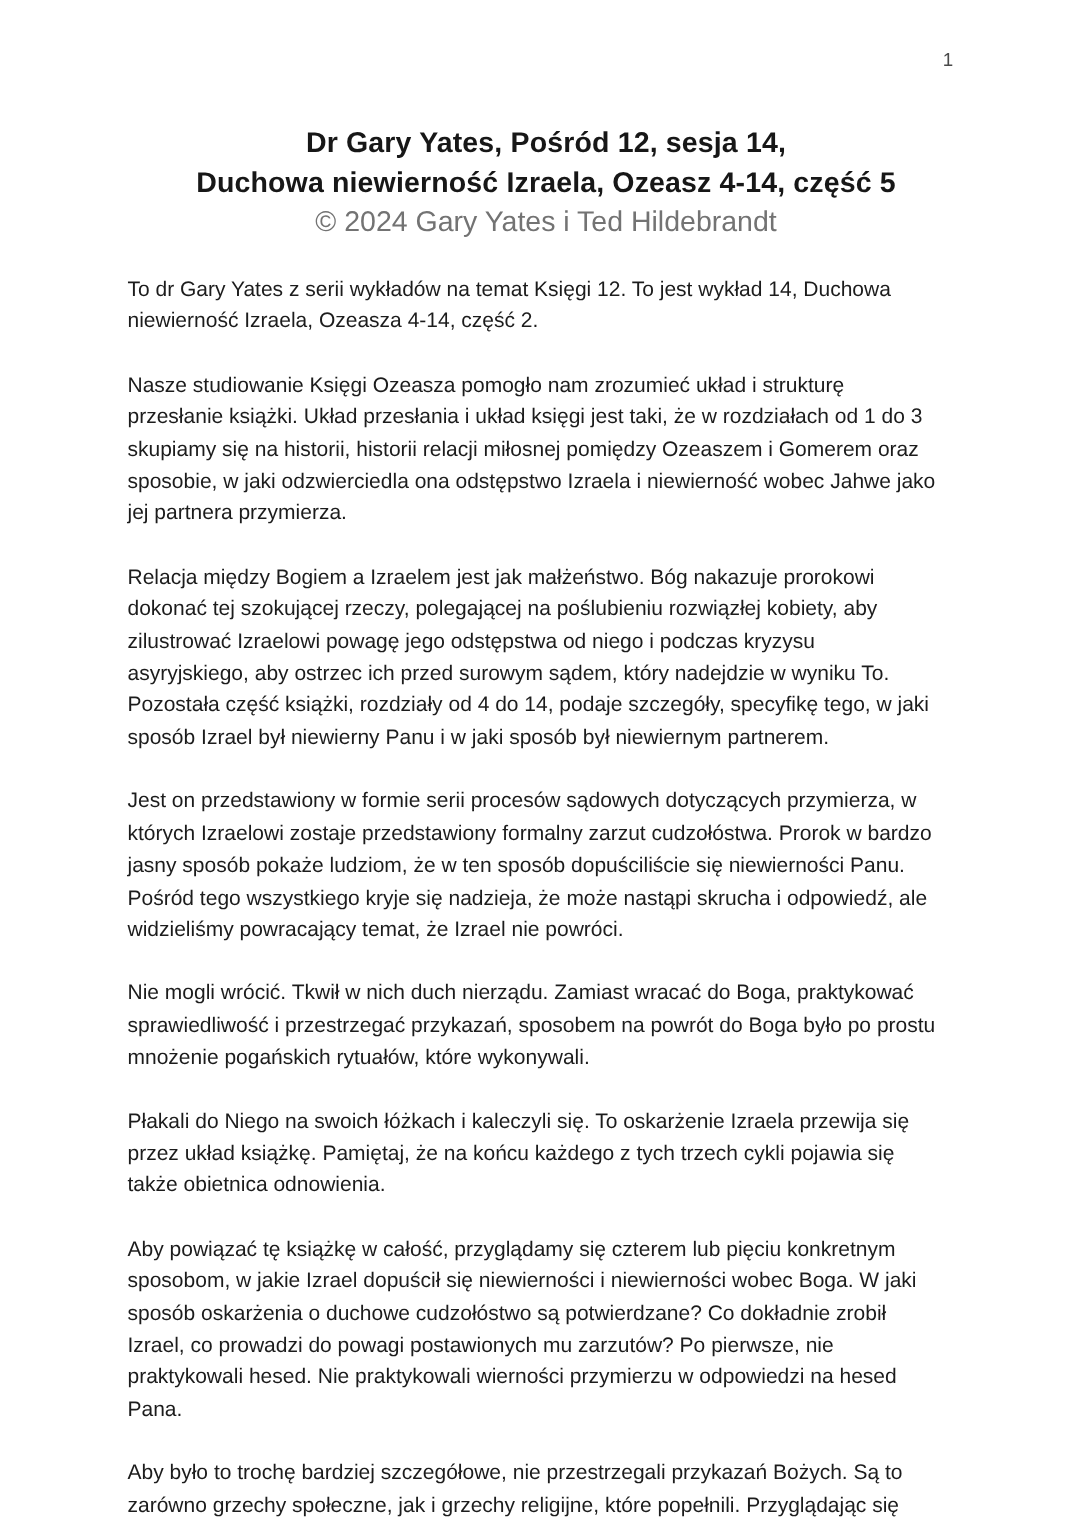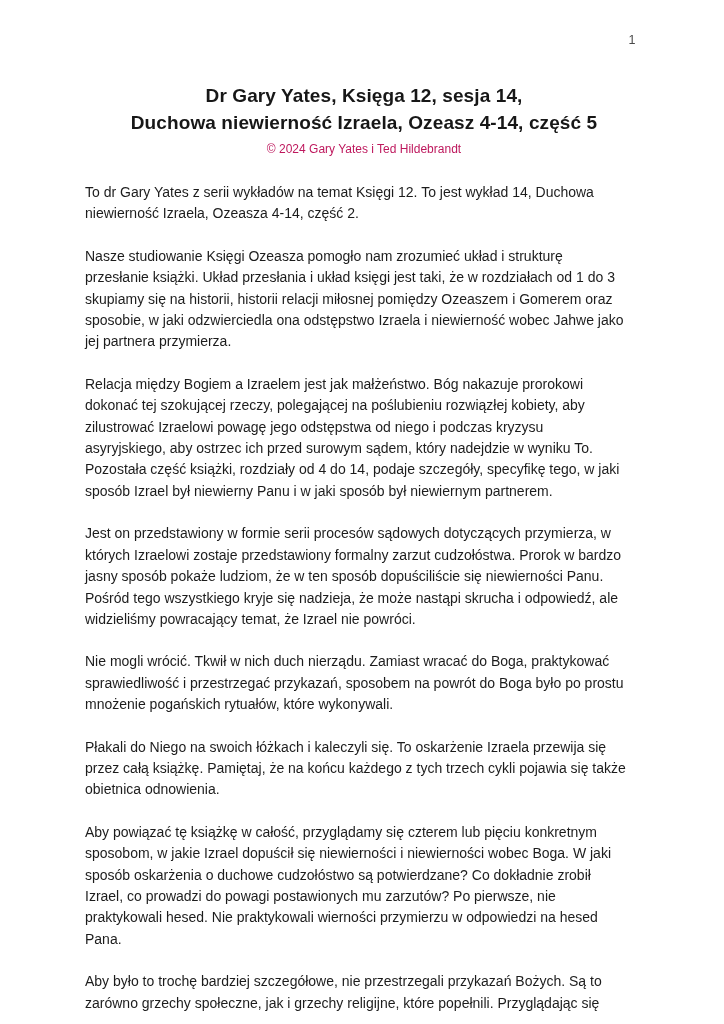--- a/index.html
+++ b/index.html
@@ -35,24 +35,24 @@
     text-align: center;
   }
   .title-line {
     font-weight: bold;
     font-size: 19px;
     line-height: 27px;
     color: #171717;
     letter-spacing: 0.1px;
   }
   .copyright-line {
-    font-size: 12px;
+    font-size: 19px;
     line-height: 20px;
     margin-top: 3px;
-    color: #be185d;
+    color: #737373;
   }
   .paragraphs {
     margin-top: 23px;
   }
   .paragraphs p {
     margin: 0 16px 21px 0;
     font-size: 14px;
     line-height: 21.4px;
     text-align: left;
     color: #1c1c1c;
@@ -61,31 +61,31 @@
 </head>
 <body>
 
 <div class="page">
 
   <div class="page-number">1</div>
 
   <div class="doc">
 
     <div class="title-block">
-      <div class="title-line">Dr Gary Yates, Księga 12, sesja 14,</div>
+      <div class="title-line">Dr Gary Yates, Pośród 12, sesja 14,</div>
       <div class="title-line">Duchowa niewierność Izraela, Ozeasz 4-14, część 5</div>
       <div class="copyright-line">© 2024 Gary Yates i Ted Hildebrandt</div>
     </div>
 
     <div class="paragraphs">
       <p>To dr Gary Yates z serii wykładów na temat Księgi 12. To jest wykład 14, Duchowa niewierność Izraela, Ozeasza 4-14, część 2.</p>
       <p>Nasze studiowanie Księgi Ozeasza pomogło nam zrozumieć układ i strukturę przesłanie książki. Układ przesłania i układ księgi jest taki, że w rozdziałach od 1 do 3 skupiamy się na historii, historii relacji miłosnej pomiędzy Ozeaszem i Gomerem oraz sposobie, w jaki odzwierciedla ona odstępstwo Izraela i niewierność wobec Jahwe jako jej partnera przymierza.</p>
       <p>Relacja między Bogiem a Izraelem jest jak małżeństwo. Bóg nakazuje prorokowi dokonać tej szokującej rzeczy, polegającej na poślubieniu rozwiązłej kobiety, aby zilustrować Izraelowi powagę jego odstępstwa od niego i podczas kryzysu asyryjskiego, aby ostrzec ich przed surowym sądem, który nadejdzie w wyniku To. Pozostała część książki, rozdziały od 4 do 14, podaje szczegóły, specyfikę tego, w jaki sposób Izrael był niewierny Panu i w jaki sposób był niewiernym partnerem.</p>
       <p>Jest on przedstawiony w formie serii procesów sądowych dotyczących przymierza, w których Izraelowi zostaje przedstawiony formalny zarzut cudzołóstwa. Prorok w bardzo jasny sposób pokaże ludziom, że w ten sposób dopuściliście się niewierności Panu. Pośród tego wszystkiego kryje się nadzieja, że może nastąpi skrucha i odpowiedź, ale widzieliśmy powracający temat, że Izrael nie powróci.</p>
       <p>Nie mogli wrócić. Tkwił w nich duch nierządu. Zamiast wracać do Boga, praktykować sprawiedliwość i przestrzegać przykazań, sposobem na powrót do Boga było po prostu mnożenie pogańskich rytuałów, które wykonywali.</p>
-      <p>Płakali do Niego na swoich łóżkach i kaleczyli się. To oskarżenie Izraela przewija się przez całą książkę. Pamiętaj, że na końcu każdego z tych trzech cykli pojawia się także obietnica odnowienia.</p>
+      <p>Płakali do Niego na swoich łóżkach i kaleczyli się. To oskarżenie Izraela przewija się przez układ książkę. Pamiętaj, że na końcu każdego z tych trzech cykli pojawia się także obietnica odnowienia.</p>
       <p>Aby powiązać tę książkę w całość, przyglądamy się czterem lub pięciu konkretnym sposobom, w jakie Izrael dopuścił się niewierności i niewierności wobec Boga. W jaki sposób oskarżenia o duchowe cudzołóstwo są potwierdzane? Co dokładnie zrobił Izrael, co prowadzi do powagi postawionych mu zarzutów? Po pierwsze, nie praktykowali hesed. Nie praktykowali wierności przymierzu w odpowiedzi na hesed Pana.</p>
       <p>Aby było to trochę bardziej szczegółowe, nie przestrzegali przykazań Bożych. Są to zarówno grzechy społeczne, jak i grzechy religijne, które popełnili. Przyglądając się</p>
     </div>
 
   </div>
 
 </div>
 
 </body></html>

